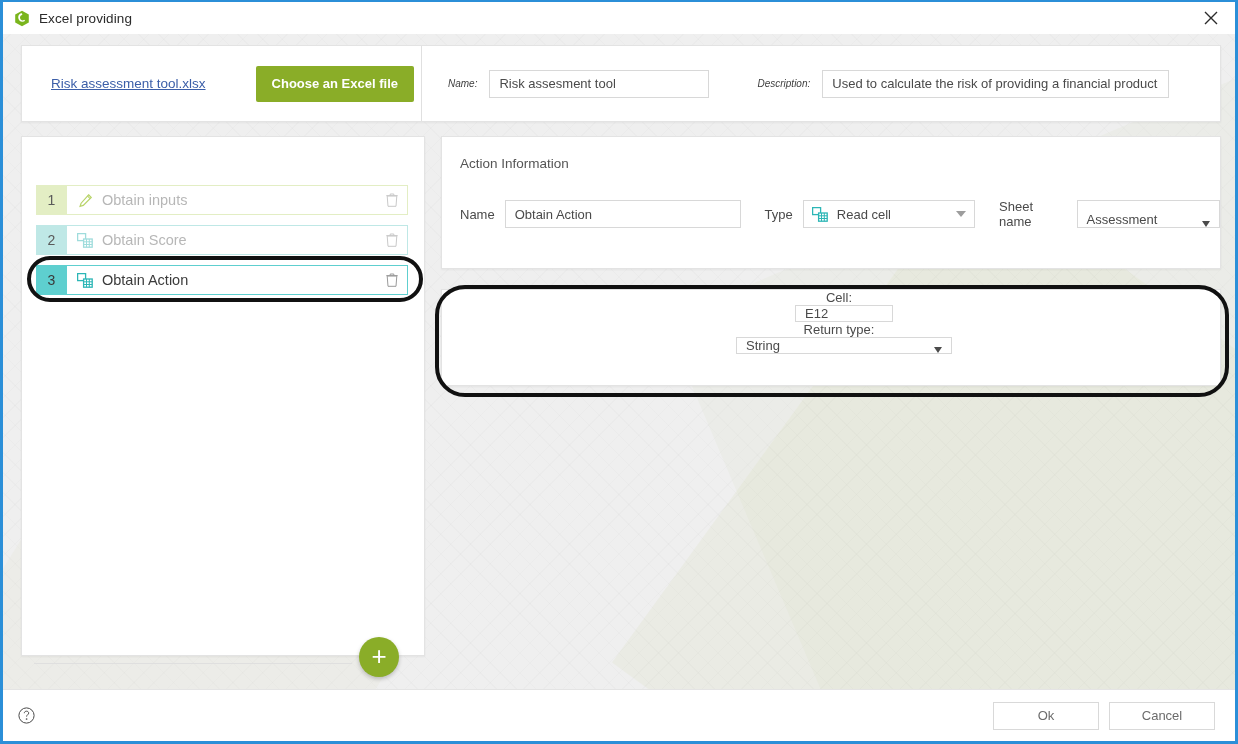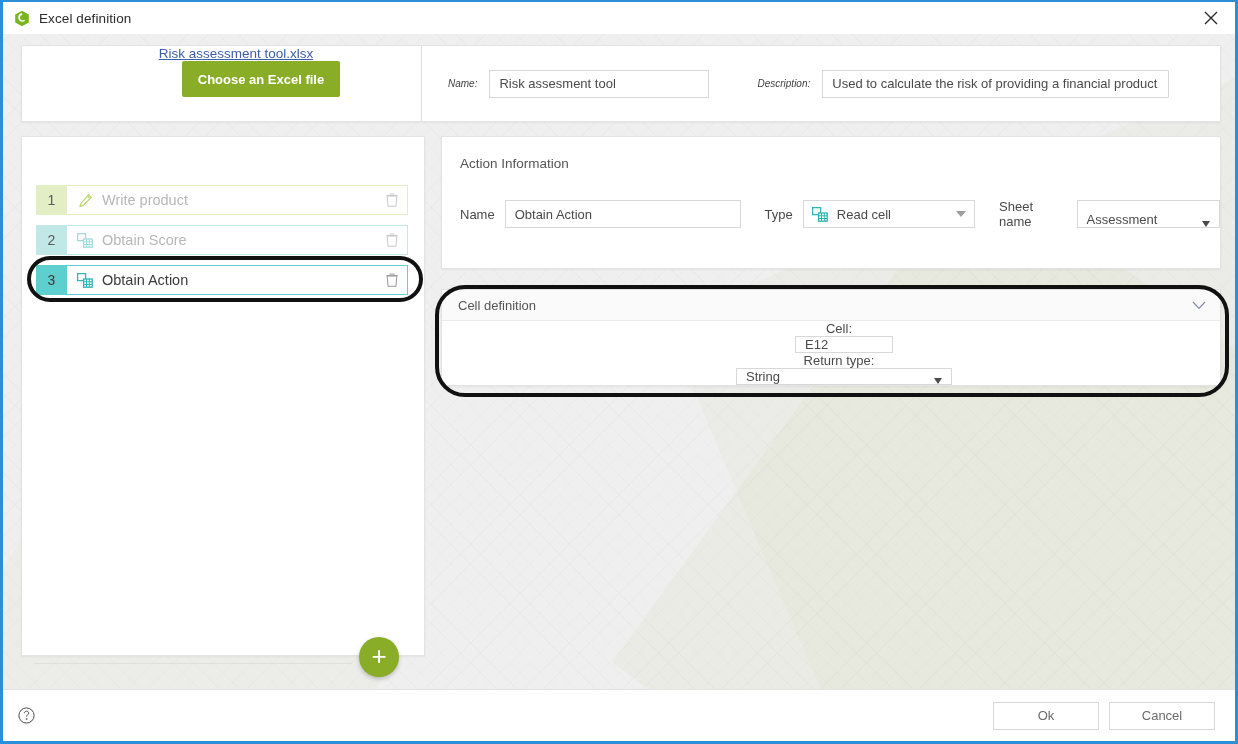--- a/index.html
+++ b/index.html
@@ -83,21 +83,20 @@
     background: #ffffff;
     border: 1px solid #e3e3e3;
     box-shadow: 0 1px 2px rgba(0,0,0,0.05);
     display: flex; align-items: center;
   }
   #file-section {
     width: 400px; height: 100%;
     border-right: 1px solid #e0e0e0;
     display: flex; align-items: center;
     padding-left: 29px;
-    flex-direction: column;
   }
   #file-link {
     font-size: 13.5px;
     color: #3b5ea8;
     text-decoration: underline;
     cursor: pointer;
     white-space: nowrap;
   }
   #choose-file-btn {
     margin-left: 50px;
@@ -364,21 +363,21 @@
 
 <div id="window">
 
   <div id="titlebar">
     <span class="app-icon">
       <svg width="16" height="17" viewBox="0 0 16 17">
         <path d="M8 0.7 L14.8 4.5 L14.8 12.5 L8 16.3 L1.2 12.5 L1.2 4.5 Z" fill="#7ab51d"></path>
         <path d="M8 3.2 C5.6 3.2 4.2 5 4.2 7.3 C4.2 10 6 11.8 8.4 11.8 C9.6 11.8 10.5 11.4 11.1 10.8 L10.1 9.8 C9.7 10.2 9.1 10.4 8.5 10.4 C7 10.4 6 9.2 6 7.6 C6 6.1 6.9 4.9 8.3 4.9 Z" fill="#ffffff"></path>
       </svg>
     </span>
-    <span class="title-text">Excel definition</span>
+    <span class="title-text">Excel providing</span>
     <div id="close-btn">
       <svg width="14" height="14" viewBox="0 0 14 14">
         <path d="M1 1 L13 13 M13 1 L1 13" stroke="#2b2b2b" stroke-width="1.4" fill="none"></path>
       </svg>
     </div>
   </div>
 
   <div id="body">
     <div class="wash1"></div>
     <div class="wash2"></div>
@@ -401,21 +400,21 @@
 
       <div class="action-item" id="action-1">
         <div class="num">1</div>
         <div class="body">
           <span class="type-icon">
             <svg width="15" height="15" viewBox="0 0 16 16">
               <path d="M11.3 1.9 L14.1 4.7 L5.6 13.2 L2.2 14.3 L3.3 10.9 Z" fill="none" stroke="#b9d46a" stroke-width="1.3"></path>
               <path d="M10.1 3.1 L12.9 5.9" stroke="#b9d46a" stroke-width="1.1"></path>
             </svg>
           </span>
-          <span class="label">Write product</span>
+          <span class="label">Obtain inputs</span>
           <span class="trash">
             <svg width="12" height="14" viewBox="0 0 12 14">
               <path d="M1.2 3 L10.8 3 L10 13.3 L2 13.3 Z" fill="none" stroke="#c9c9c9" stroke-width="1"></path>
               <path d="M0.3 2.6 L11.7 2.6" stroke="#c9c9c9" stroke-width="1"></path>
               <path d="M4.2 2.5 L4.2 1 L7.8 1 L7.8 2.5" fill="none" stroke="#c9c9c9" stroke-width="1"></path>
             </svg>
           </span>
         </div>
       </div>
 
@@ -486,28 +485,20 @@
         </div>
         <span id="ai-sheet-label">Sheet name</span>
         <div id="sheet-select">
           <span class="val">Assessment</span>
           <span class="caret-dark"></span>
         </div>
       </div>
     </div>
 
     <div id="cell-def-card">
-      <div id="cell-def-header">
-        <span id="cell-def-title">Cell definition</span>
-        <span id="cell-def-chevron">
-          <svg width="14" height="9" viewBox="0 0 14 9">
-            <path d="M1 1 L7 7.4 L13 1" fill="none" stroke="#7e8fa3" stroke-width="1.2"></path>
-          </svg>
-        </span>
-      </div>
       <div id="cell-def-body">
         <span id="cell-label">Cell:</span>
         <input id="cell-input" class="text-input" type="text" value="E12" style="">
         <span id="return-type-label">Return type:</span>
         <div id="return-type-select">
           <span class="val">String</span>
           <span class="caret-dark"></span>
         </div>
       </div>
     </div>

